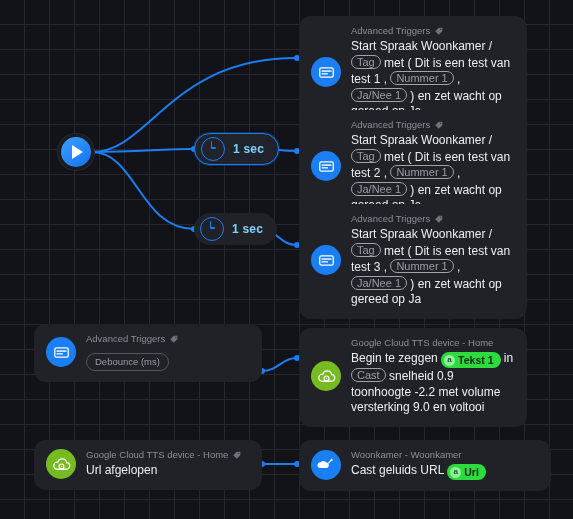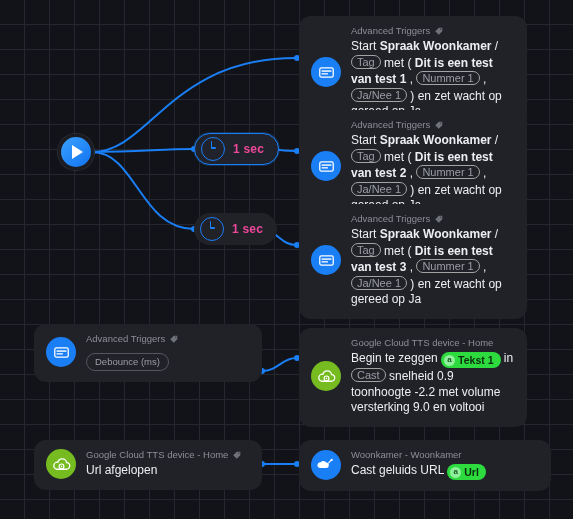--- a/index.html
+++ b/index.html
@@ -55,21 +55,21 @@
     width:22px;height:22px;border-radius:50%;
     border:1.6px solid #1a7ef5;
     position:relative;flex:0 0 auto;margin-right:8px;
   }
   .delay .clk:before,.delay .clk:after{
     content:"";position:absolute;background:#1a7ef5;border-radius:1px;
   }
   .delay .clk:before{width:1.6px;height:7px;left:8.6px;top:3.2px;}
   .delay .clk:after{width:5px;height:1.6px;left:9px;top:9.2px;}
   .delay .lbl{
-    color:#ec4899;font-size:12px;font-weight:bold;letter-spacing:.2px;
+    color:#7dd3fc;font-size:12px;font-weight:bold;letter-spacing:.2px;
   }
 
   
   .card{
     border-radius:12px;
     background:#212228;
     padding:9px 12px 11px 12px;
     display:flex;
     box-sizing:border-box;
   }
@@ -84,21 +84,21 @@
   .ic-green{background:#76bc21;}
   .card-body{flex:1 1 auto;min-width:0;}
   .card-head{
     color:#8d8f97;font-size:9.5px;
     margin-bottom:3px;white-space:nowrap;
     display:flex;align-items:center;gap:4px;
   }
   .card-text{
     color:#eceef1;font-size:12px;line-height:15.5px;
   }
-  .card-text b{font-weight:bold;}
+  .card-text b{font-weight:normal;}
 
   
   .chip{
     display:inline-block;
     border:1px solid #a3a3a3;
     border-radius:9px;
     color:#9b9da5;
     font-size:11px;
     line-height:12px;
     padding:0 5px;

